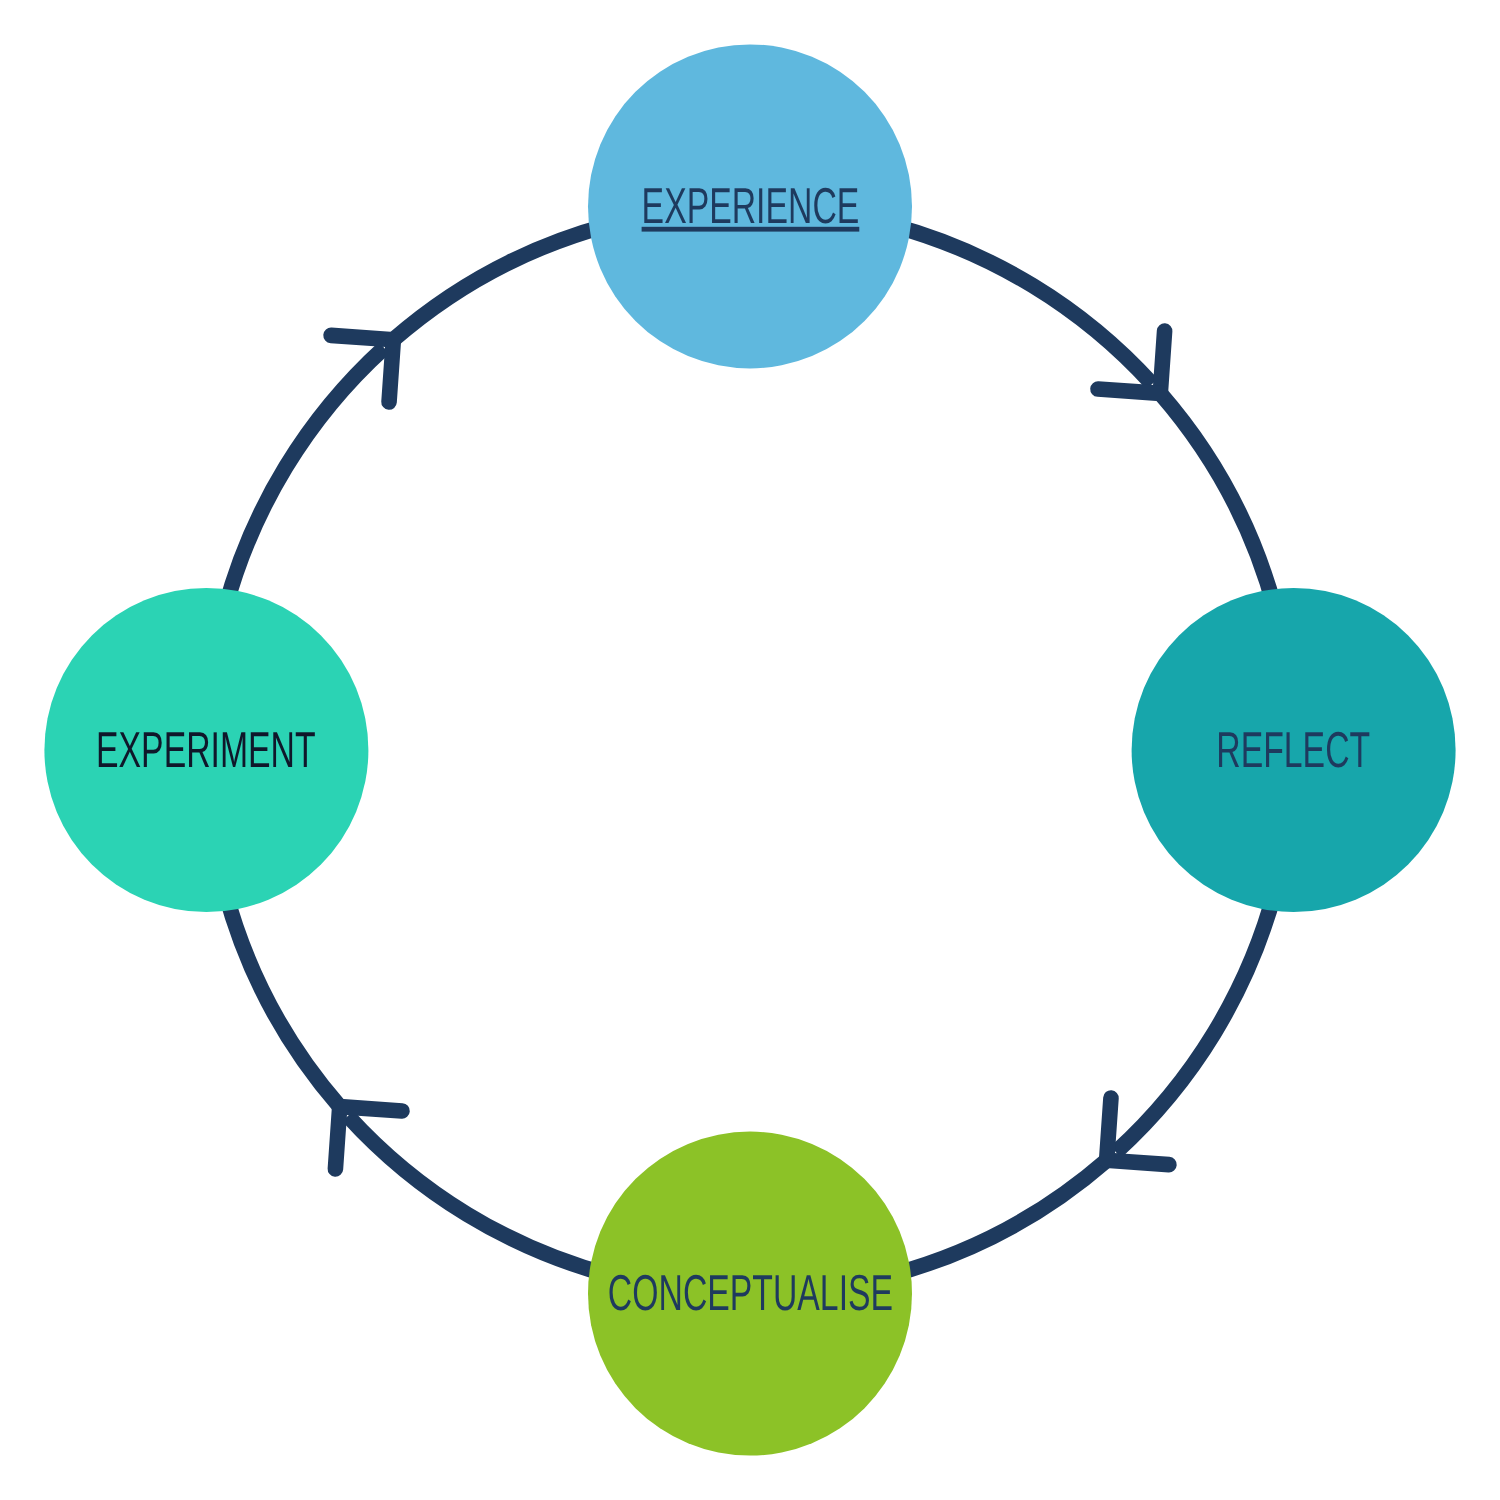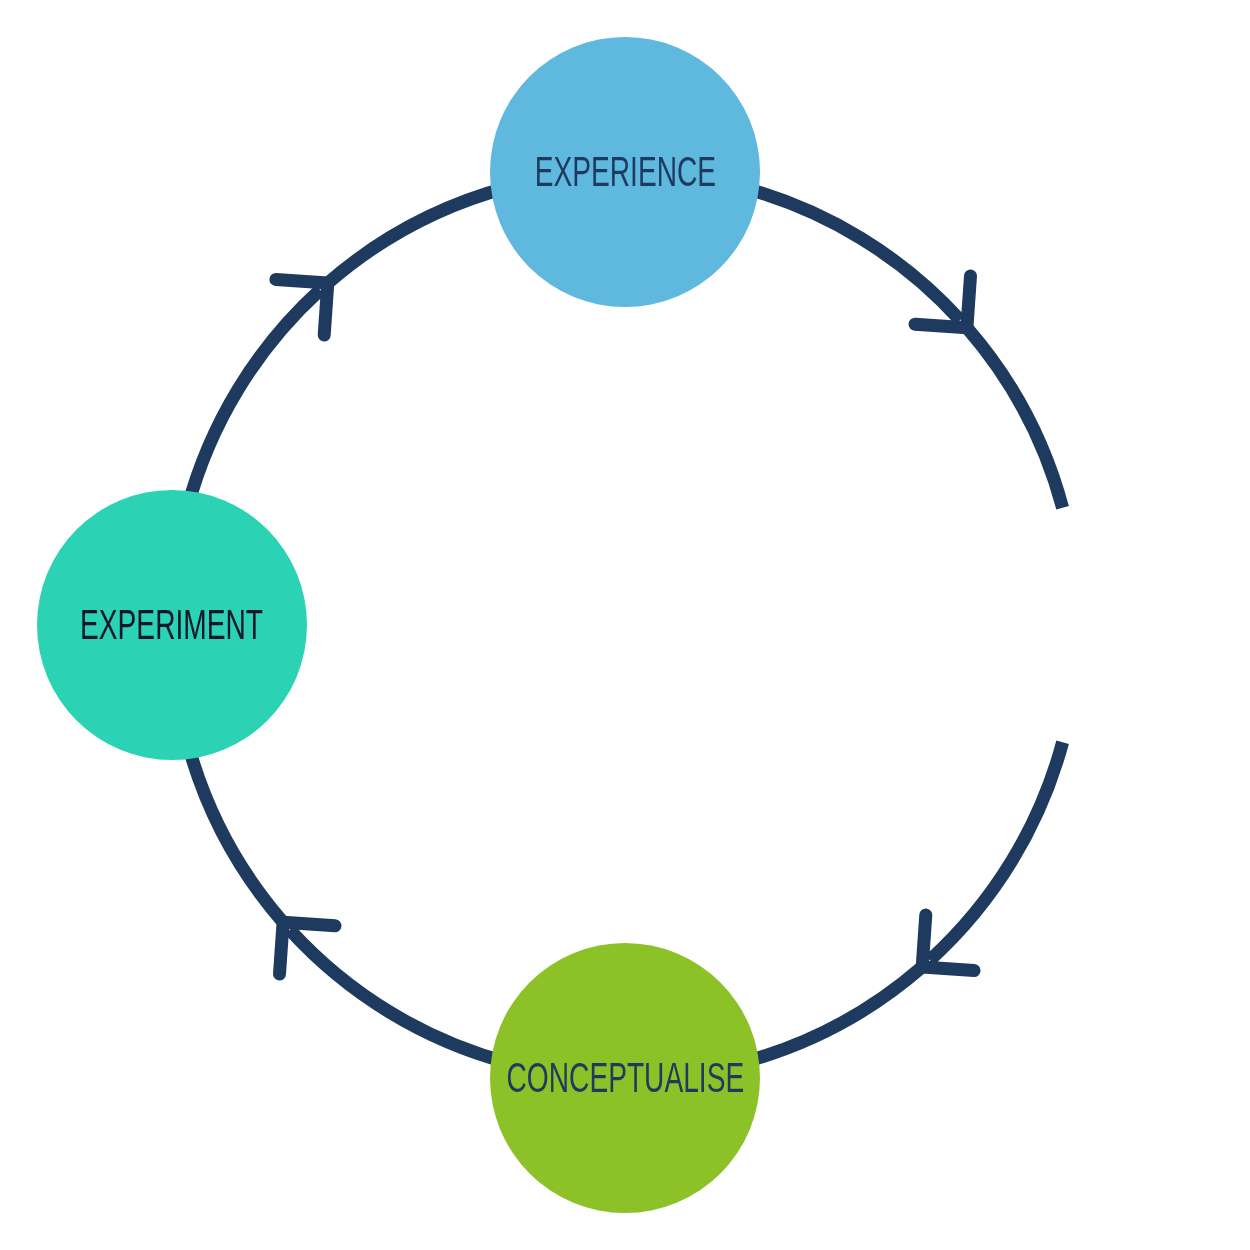--- a/index.html
+++ b/index.html
@@ -83,24 +83,27 @@
       <path d="M 507.8 1062.6 A 453 453 0 0 1 289.9 929.9" fill="none" stroke="#1e3a5e" stroke-width="13" stroke-linecap="butt"></path>
       <path d="M 283.1 922.2 A 453 453 0 0 1 187.4 742.2" fill="none" stroke="#1e3a5e" stroke-width="13" stroke-linecap="butt"></path>
       <path d="M 283.1 922.2 L 279.5 974.1" fill="none" stroke="#1e3a5e" stroke-width="13" stroke-linecap="round"></path>
       <path d="M 283.1 922.2 L 335.0 925.8" fill="none" stroke="#1e3a5e" stroke-width="13" stroke-linecap="round"></path>
       <path d="M 187.4 507.8 A 453 453 0 0 1 320.1 289.9" fill="none" stroke="#1e3a5e" stroke-width="13" stroke-linecap="butt"></path>
       <path d="M 327.8 283.1 A 453 453 0 0 1 507.8 187.4" fill="none" stroke="#1e3a5e" stroke-width="13" stroke-linecap="butt"></path>
       <path d="M 327.8 283.1 L 275.9 279.5" fill="none" stroke="#1e3a5e" stroke-width="13" stroke-linecap="round"></path>
       <path d="M 327.8 283.1 L 324.2 335.0" fill="none" stroke="#1e3a5e" stroke-width="13" stroke-linecap="round"></path>
     </svg>
 
-  <div class="node node-experience" style="background: rgb(95, 184, 222); color: rgb(30, 58, 94);">
+  <div class="node node-experience" style="background: rgb(95, 184, 222); color: rgb(30, 58, 94); text-decoration: underline;">
     <span class="node-label">EXPERIENCE</span>
   </div>
 
+  <div class="node node-reflect" style="background: rgb(23, 166, 171); color: rgb(30, 58, 94);">
+    <span class="node-label">REFLECT</span>
+  </div>
 
   <div class="node node-conceptualise" style="background: rgb(140, 194, 39); color: rgb(30, 58, 94);">
     <span class="node-label">CONCEPTUALISE</span>
   </div>
 
   <div class="node node-experiment" style="background: rgb(43, 211, 180); color: #0f172a;">
     <span class="node-label">EXPERIMENT</span>
   </div>
 
 

